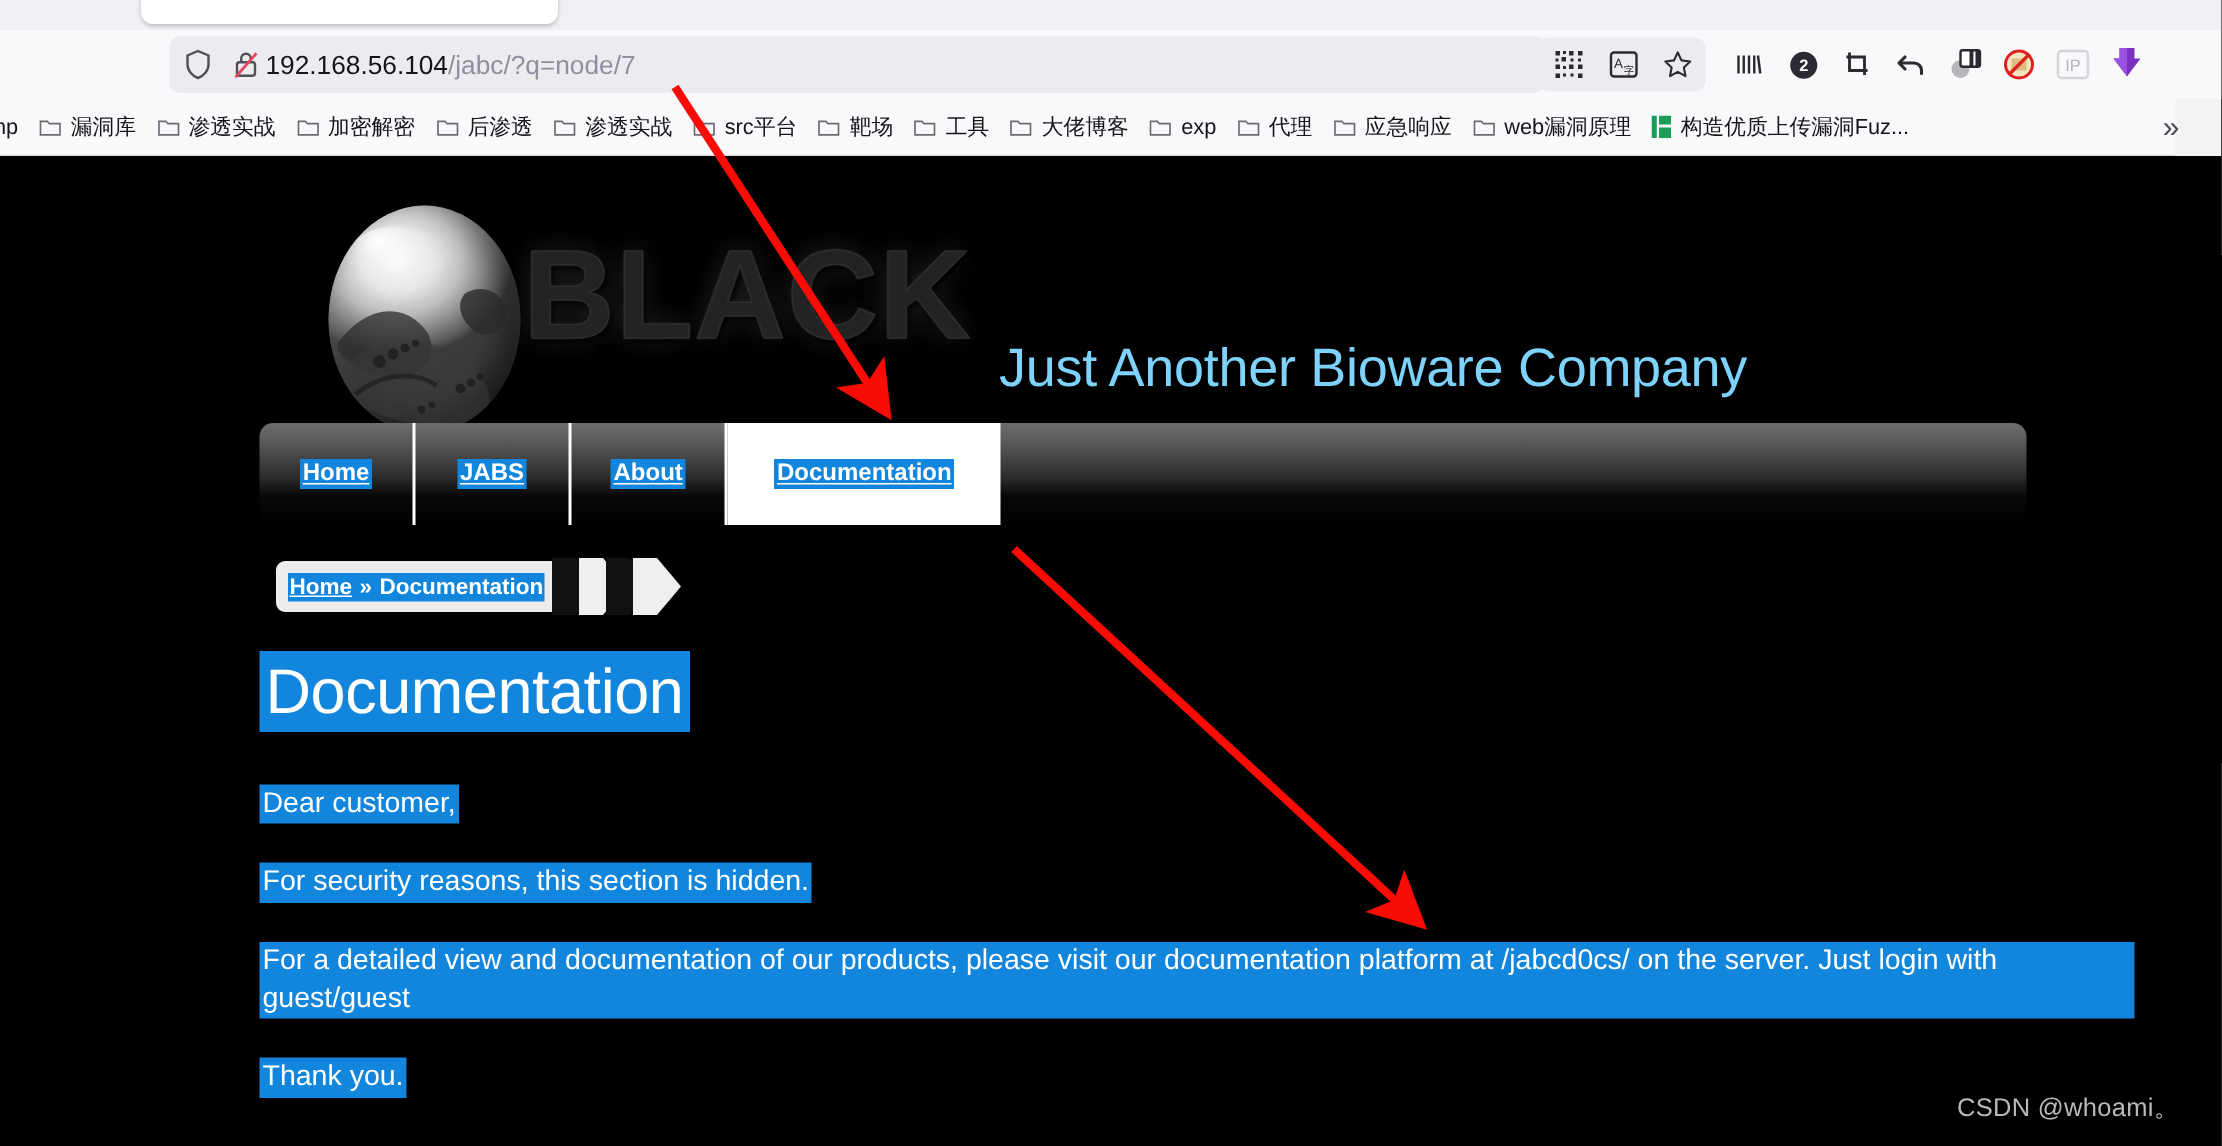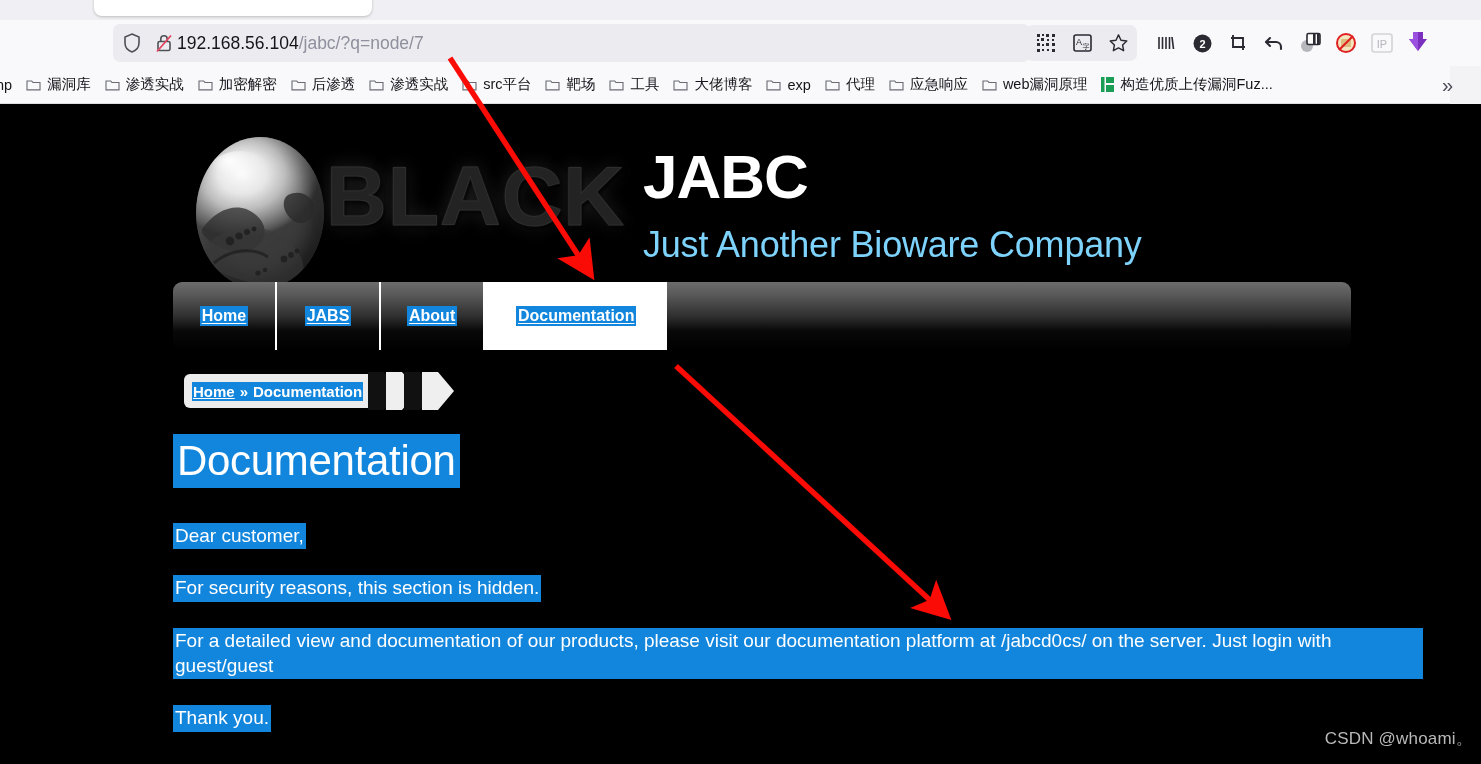--- a/index.html
+++ b/index.html
@@ -71,21 +71,21 @@
   
   .page {
     position: absolute; left: 0; top: 104px; width: 1481px; height: 660px;
     background: #000;
     overflow: hidden;
   }
   .site {
     position: absolute; left: 0; top: 0; width: 1481px; height: 660px;
   }
   .site-header {
-    position: absolute; left: 158px; top: 20px; width: 1180px; height: 160px;
+    position: absolute; left: 181px; top: 20px; width: 1180px; height: 160px;
   }
   .logo-sphere {
     position: absolute; left: 38px; top: 13px; width: 128px; height: 152px;
     border-radius: 50%;
     background:
       radial-gradient(ellipse 60% 42% at 36% 24%, #fbfbfb 0%, #e7e7e7 32%, #bdbdbd 56%, #8d8d8d 74%, #5a5a5a 92%, #3c3c3c 100%);
     box-shadow: inset -6px -10px 22px rgba(0,0,0,0.65), inset 4px 6px 14px rgba(255,255,255,0.25);
     overflow: hidden;
   }
   .logo-sphere .swirl {
@@ -162,21 +162,21 @@
   }
   .doc-p {
     display: inline-block;
     font-size: 19px; color: #ffffff; background: #1285dc;
     padding: 1px 2px; line-height: 1.3; margin-top: 0;
   }
   .p-row { margin-top: 26px; }
   .p-row.first { margin-top: 35px; }
 
   .watermark {
-    position: absolute; right: 8px; bottom: 14px;
+    position: absolute; right: 28px; bottom: 14px;
     font-size: 17px; color: #b9b9b9; letter-spacing: .2px;
     font-family: "Liberation Sans", sans-serif;
   }
 
   
   .arrows { position: absolute; left: 0; top: 0; width: 1481px; height: 764px; pointer-events: none; }
 </style>
 </head>
 <body>
 
@@ -420,21 +420,20 @@
                 <circle cx="95" cy="118" r="2.9"></circle>
               <circle cx="101" cy="114" r="2.4"></circle>
               <circle cx="62" cy="136" r="2.6"></circle>
                 <circle cx="69" cy="133" r="2.2"></circle>
             </g>
             <path d="M18 126 C34 112 58 110 72 120" fill="none" stroke="#1c1c1c" stroke-width="3" opacity=".7"></path>
             <ellipse cx="44" cy="36" rx="32" ry="22" fill="url(#gloss)"></ellipse>
           </svg>
         </div>
         <div class="black-word">BLACK</div>
-        <div class="jabc-title">JABC</div>
         <div class="jabc-sub">Just Another Bioware Company</div>
       </div>
 
       <div class="navbar-wrap">
         <div class="navtab first">
           <span class="lbl">Home</span>
         </div>
         <div class="navtab">
           <span class="lbl">JABS</span>
         </div>

